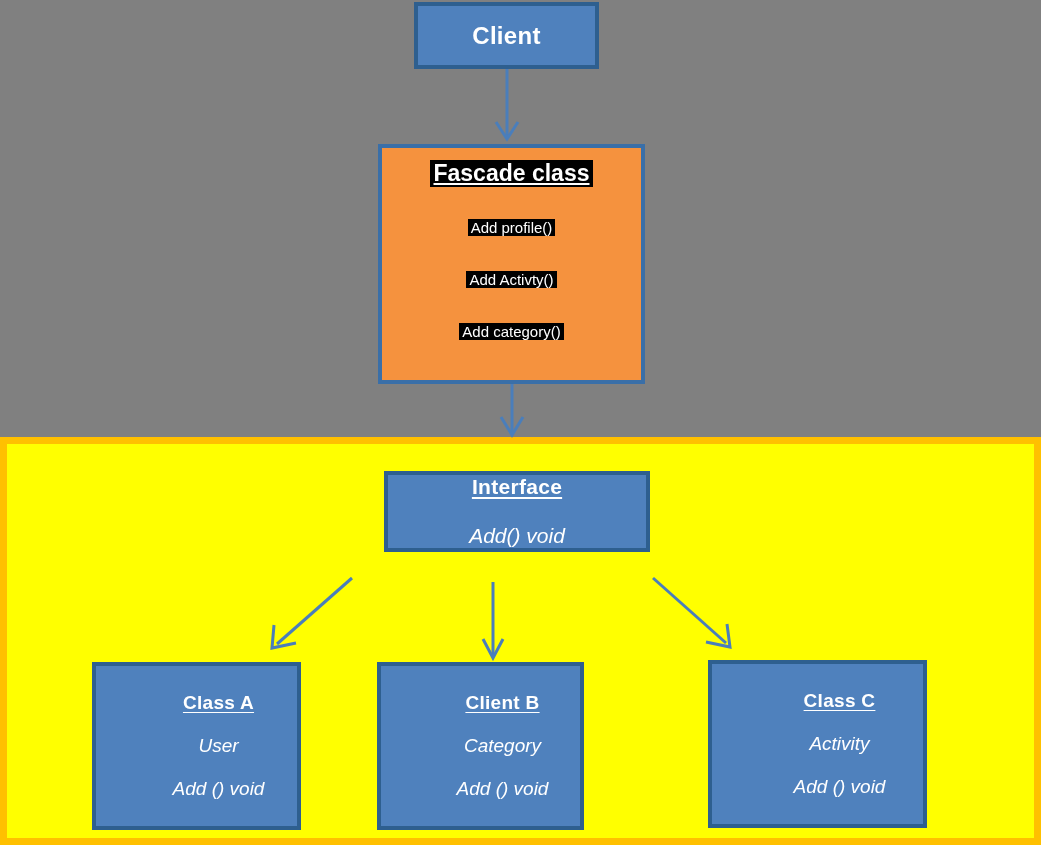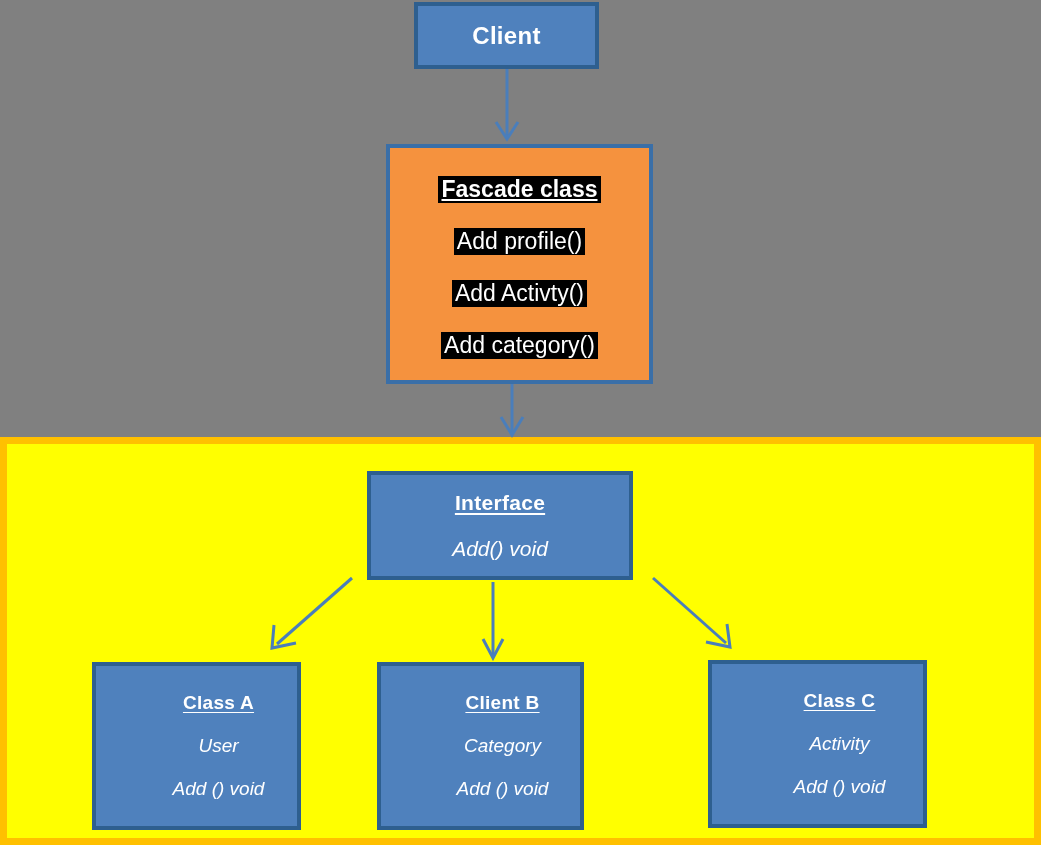--- a/index.html
+++ b/index.html
@@ -74,32 +74,32 @@
   
   #client-node {
     left: 414px; top: 2px; width: 185px; height: 67px;
     font-size: 24px;
   }
   #client-node .node-title { text-decoration: none; }
 
   #facade-node {
     left: 378px; top: 144px; width: 267px; height: 240px;
     justify-content: flex-start;
-    padding-top: 28px;
+    padding-top: 12px;
     font-size: 23px;
     gap: 25px;
-    margin-left: 8px;
   }
   #facade-node .hl.title { font-size: 23px; }
-  #facade-node .hl { font-size: 23px; }
+  #facade-node .hl { font-size: 15px; }
 
   #interface-node {
-    left: 367px; top: 471px; width: 266px; height: 109px;
+    left: 384px; top: 471px; width: 266px; height: 81px;
     font-size: 21px;
     gap: 22px;
+    justify-content: space-between;
   }
 
   #class-a-node { left: 92px;  top: 662px; width: 209px; height: 168px; }
   #class-b-node { left: 377px; top: 662px; width: 207px; height: 168px; }
   #class-c-node { left: 708px; top: 660px; width: 219px; height: 168px; }
 
   .leaf-node { font-size: 19px; gap: 21px; padding-left: 44px; }
 
   
   #arrow-layer {

